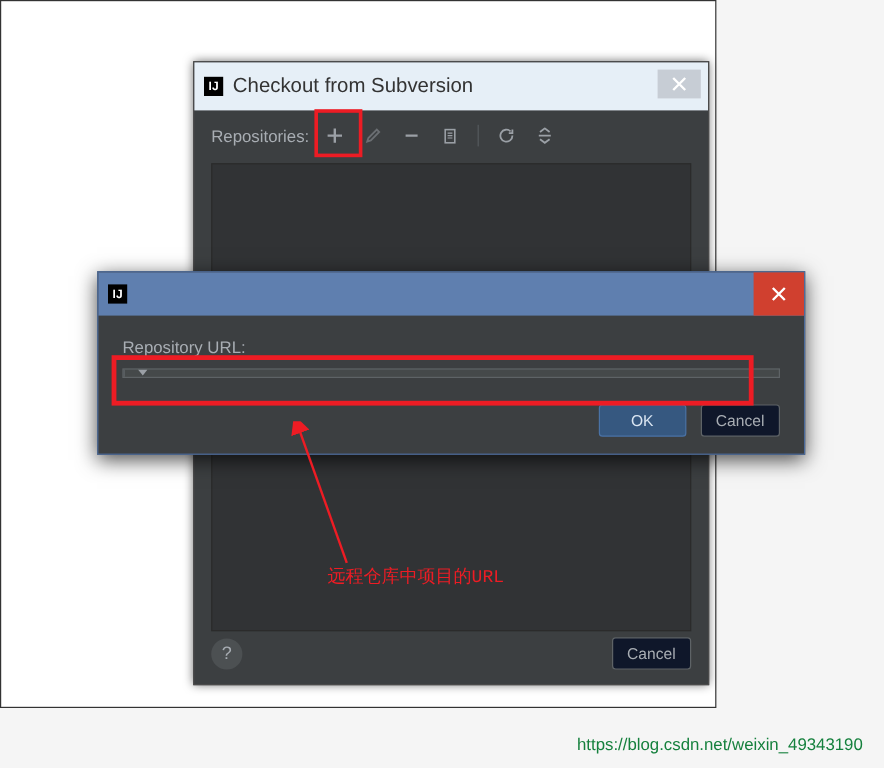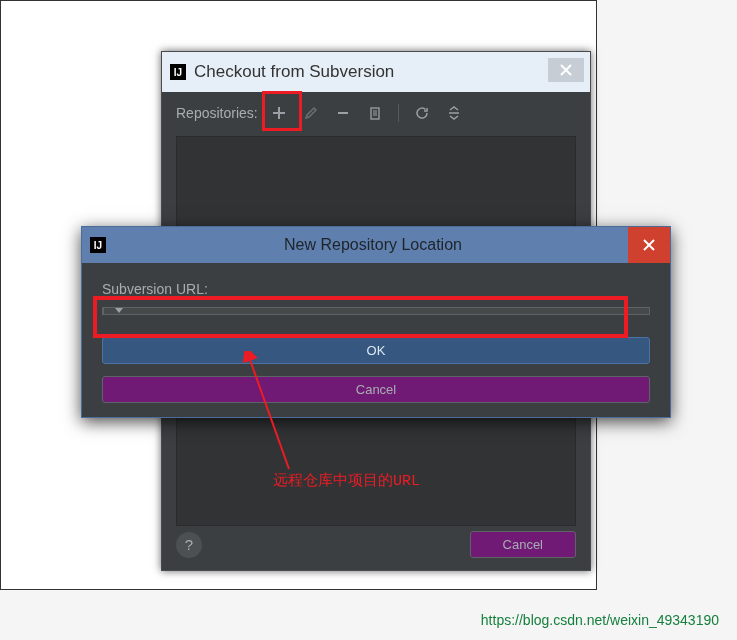--- a/index.html
+++ b/index.html
@@ -113,22 +113,22 @@
     .help-btn {
       width: 26px; height: 26px;
       border-radius: 50%;
       background: #4c5052;
       color: #a8adb3;
       display: flex; align-items: center; justify-content: center;
       font-size: 15px;
     }
     .spacer { flex: 1; }
     .btn {
-      padding: 5px 32px;
-      background: #701a75;
+      padding: 5px 12px;
+      background: #0f172a;
       border: 1px solid #5e6366;
       color: #a8adb3;
       border-radius: 3px;
       font-size: 13px;
       cursor: pointer;
     }
     .btn-primary {
       background: #365880;
       border-color: #4a72a5;
       color: #dbe6f2;
@@ -207,21 +207,20 @@
       width: 535px; height: 42px;
       border: 4px solid #ed1c24;
       pointer-events: none;
       z-index: 20;
     }
     .sub-buttons {
       display: flex;
       justify-content: flex-end;
       gap: 12px;
       margin-top: 22px;
-      flex-direction: column;
     }
 
     .arrow {
       position: absolute;
       left: 240px; top: 350px;
       width: 60px; height: 120px;
       pointer-events: none;
       z-index: 25;
     }
     .annotation {
@@ -303,29 +302,28 @@
       <div class="spacer"></div>
       <button class="btn">Cancel</button>
     </div>
   </div>
 
   <div class="highlight-box-add"></div>
 
   <div class="sub-dialog">
     <div class="sub-titlebar">
       <div class="app-icon">IJ</div>
-      <div class="sub-title-text">New Repository Location</div>
       <div class="sub-close">
         <svg width="12" height="12" viewBox="0 0 12 12">
             <path d="M1 1 L11 11 M11 1 L1 11" stroke="#fff" stroke-width="2"></path>
           </svg>
       </div>
     </div>
     <div class="sub-body">
-      <div class="field-label">Subversion URL:</div>
+      <div class="field-label">Repository URL:</div>
       <div class="url-row">
         <div class="url-drop">
           <svg width="8" height="6" viewBox="0 0 8 6">
               <path d="M0 0 L4 5 L8 0 Z" fill="#9ba0a6"></path>
             </svg>
         </div>
       </div>
       <div class="sub-buttons">
         <button class="btn btn-primary">OK</button>
         <button class="btn">Cancel</button>

